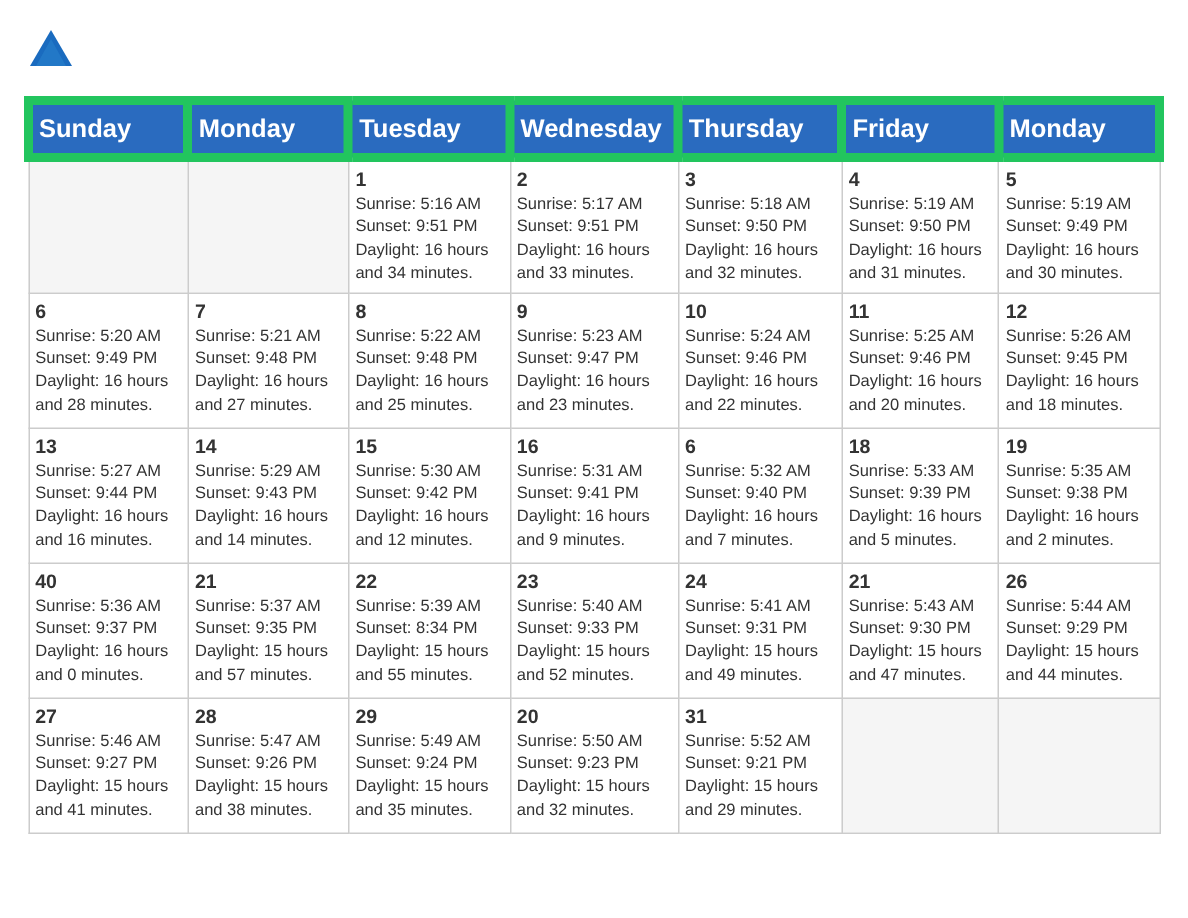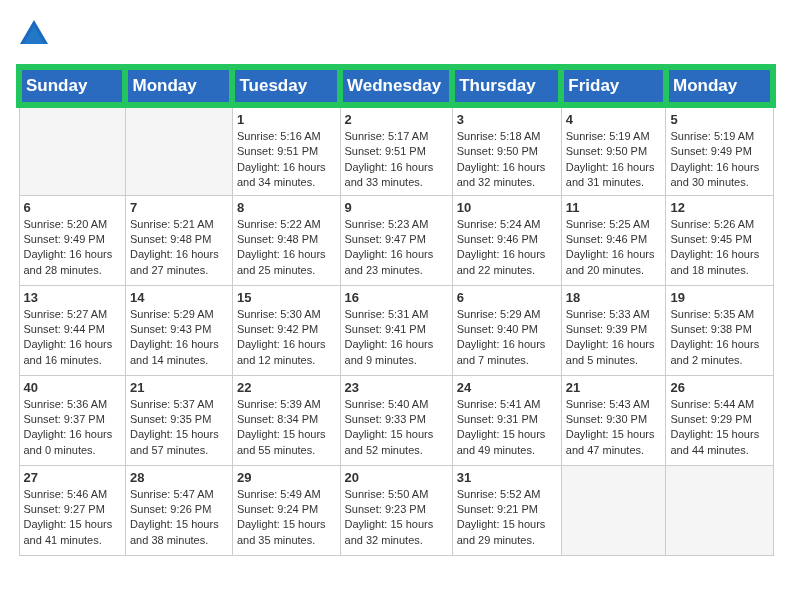--- a/index.html
+++ b/index.html
@@ -225,21 +225,21 @@
 Daylight: 16 hours and 12 minutes.</div>
         </td>
         <td>
           <span class="day-num">16</span>
           <div class="day-info">Sunrise: 5:31 AM
 Sunset: 9:41 PM
 Daylight: 16 hours and 9 minutes.</div>
         </td>
         <td>
           <span class="day-num">6</span>
-          <div class="day-info">Sunrise: 5:29 AM
+          <div class="day-info">Sunrise: 5:32 AM
 Sunset: 9:40 PM
 Daylight: 16 hours and 7 minutes.</div>
         </td>
         <td>
           <span class="day-num">18</span>
           <div class="day-info">Sunrise: 5:33 AM
 Sunset: 9:39 PM
 Daylight: 16 hours and 5 minutes.</div>
         </td>
         <td>

